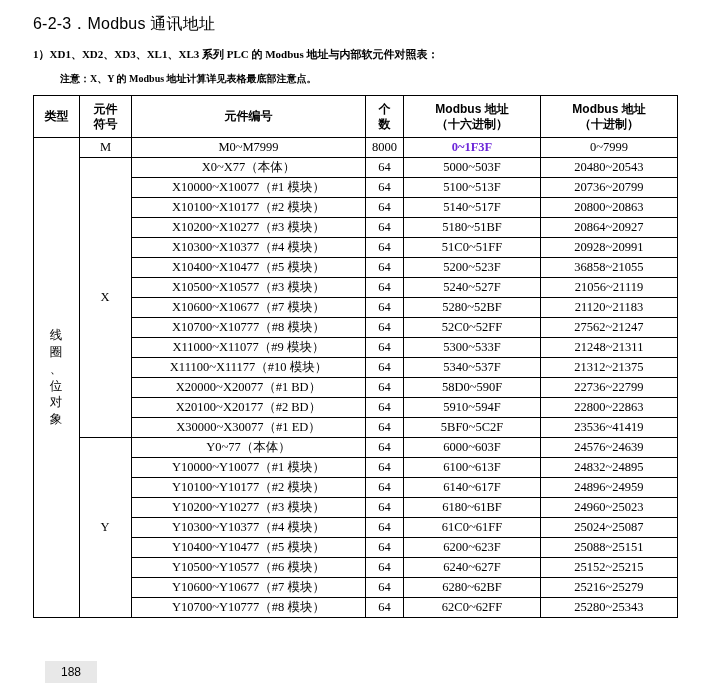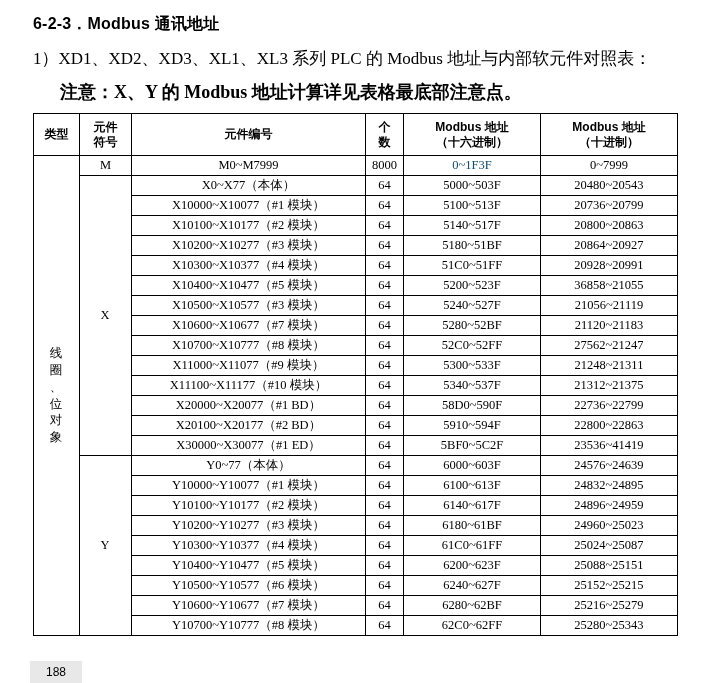--- a/index.html
+++ b/index.html
@@ -16,34 +16,35 @@
   }
   .page {
     position: relative;
     width: 709px;
     height: 683px;
     box-sizing: border-box;
   }
   .heading {
     font-family: "Liberation Sans", sans-serif;
     font-size: 16px;
-    font-weight: bold;
+    font-weight: normal;
     margin: 14px 0 8px 33px;
     letter-spacing: 0.2px;
   }
   .intro {
     font-size: 13px;
     margin: 12px 0 0 83px;
   }
   .list-item {
-    font-size: 17px;
+    font-size: 11px;
     margin: 12px 0 0 33px;
+    font-weight: bold;
   }
   .note {
-    font-size: 18px;
+    font-size: 10px;
     font-weight: bold;
     margin: 10px 0 0 60px;
   }
   table.modbus {
     border-collapse: collapse;
     margin: 9px 0 16px 33px;
     width: 644px;
     table-layout: fixed;
   }
   table.modbus th,
@@ -68,26 +69,26 @@
   .col-number  { width: 234px; }
   .col-count   { width: 38px; }
   .col-hex     { width: 137px; }
   .col-dec     { width: 137px; }
   .vert {
     font-size: 12.5px;
     line-height: 1.35;
     letter-spacing: 1px;
   }
   .hl {
-    color: #0c4a6e;
-    font-weight: normal;
+    color: #6d28d9;
+    font-weight: bold;
   }
   .page-num {
     position: absolute;
-    left: 30px;
+    left: 45px;
     bottom: 14px;
     width: 52px;
     height: 22px;
     background: #e8e8e8;
     color: #000000;
     font-family: "Liberation Sans", sans-serif;
     font-size: 12px;
     display: flex;
     align-items: center;
     justify-content: center;

